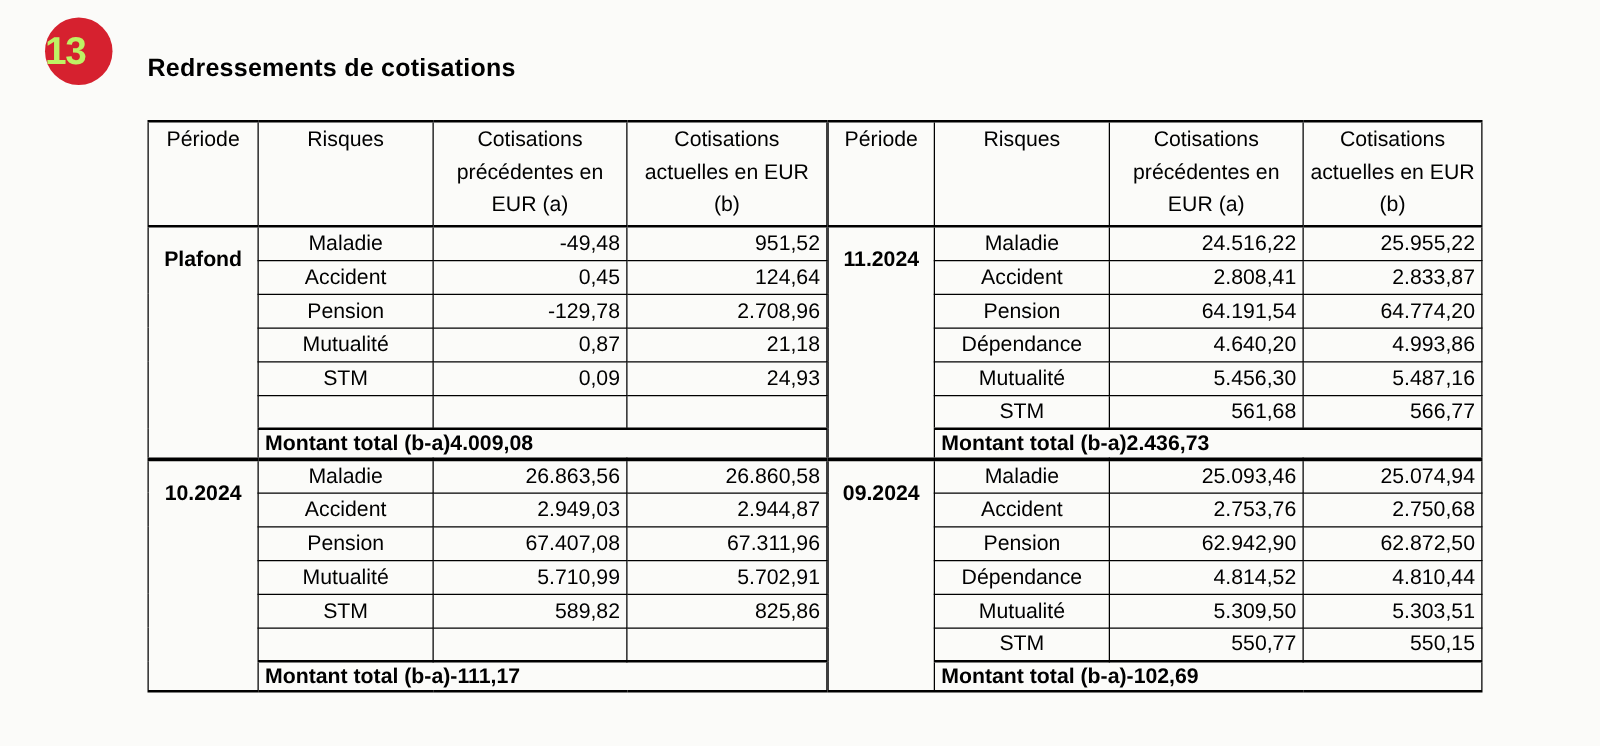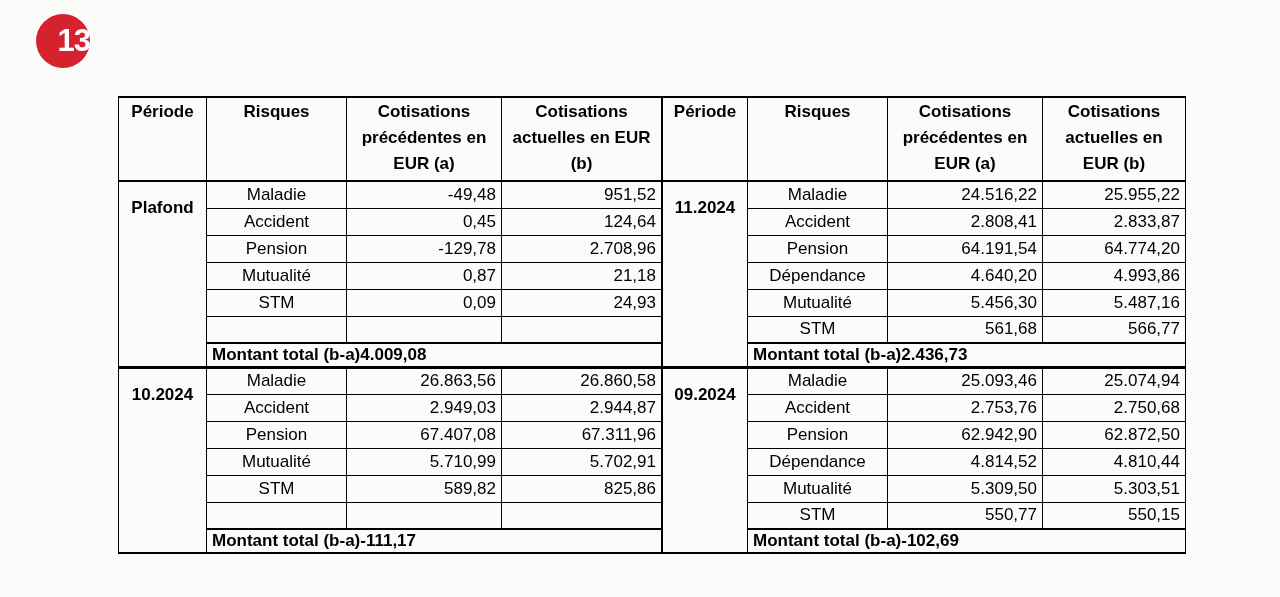--- a/index.html
+++ b/index.html
@@ -8,41 +8,41 @@
     background: #fbfbf9;
     font-family: "Liberation Sans", "DejaVu Sans", sans-serif;
     color: #000;
     overflow: hidden;
   }
   .canvas { position: relative; width: 1280px; height: 597px; }
 
   .badge {
     position: absolute; left: 36px; top: 14px;
     width: 54px; height: 54px; border-radius: 50%;
-    color: #ffffff; font-weight: bold; font-size: 31px;
-    display: flex; align-items: center; justify-content: flex-end;
+    color: #bef264; font-weight: bold; font-size: 31px;
+    display: flex; align-items: center; justify-content: flex-start;
     letter-spacing: -1px;
   }
   .page-title {
     position: absolute; left: 118px; top: 44px;
     font-size: 20px; font-weight: bold; letter-spacing: 0.2px;
   }
 
   .tables { position: absolute; left: 118px; top: 96px; display: flex; align-items: flex-start; }
   table { border-collapse: collapse; table-layout: fixed; background: transparent; }
 
   th, td {
     border: 1px solid #000;
     font-size: 17px;
     overflow: hidden;
     white-space: nowrap;
     padding: 0 5px;
   }
   th {
-    font-weight: bold; text-align: center; vertical-align: top;
+    font-weight: normal; text-align: center; vertical-align: top;
     height: 84px; line-height: 26px; padding-top: 1px;
     white-space: normal;
     border-top: 2px solid #000;
     border-bottom: 2px solid #000;
   }
   td { height: 27px; }
   td.period {
     font-weight: bold; text-align: center; vertical-align: top;
     padding-top: 16px;
   }
@@ -62,20 +62,21 @@
 </style>
 </head>
 <body>
 
 <div class="canvas">
 
   <div class="badge" style="background: rgb(214, 33, 47);">
     <span>13</span>
   </div>
 
+  <div class="page-title">Redressements de cotisations</div>
 
   <div class="tables">
 
     <table id="table-left">
       <colgroup>
         <col style="width:88px">
           <col style="width:140px">
           <col style="width:155px">
           <col style="width:160px">
       </colgroup>

